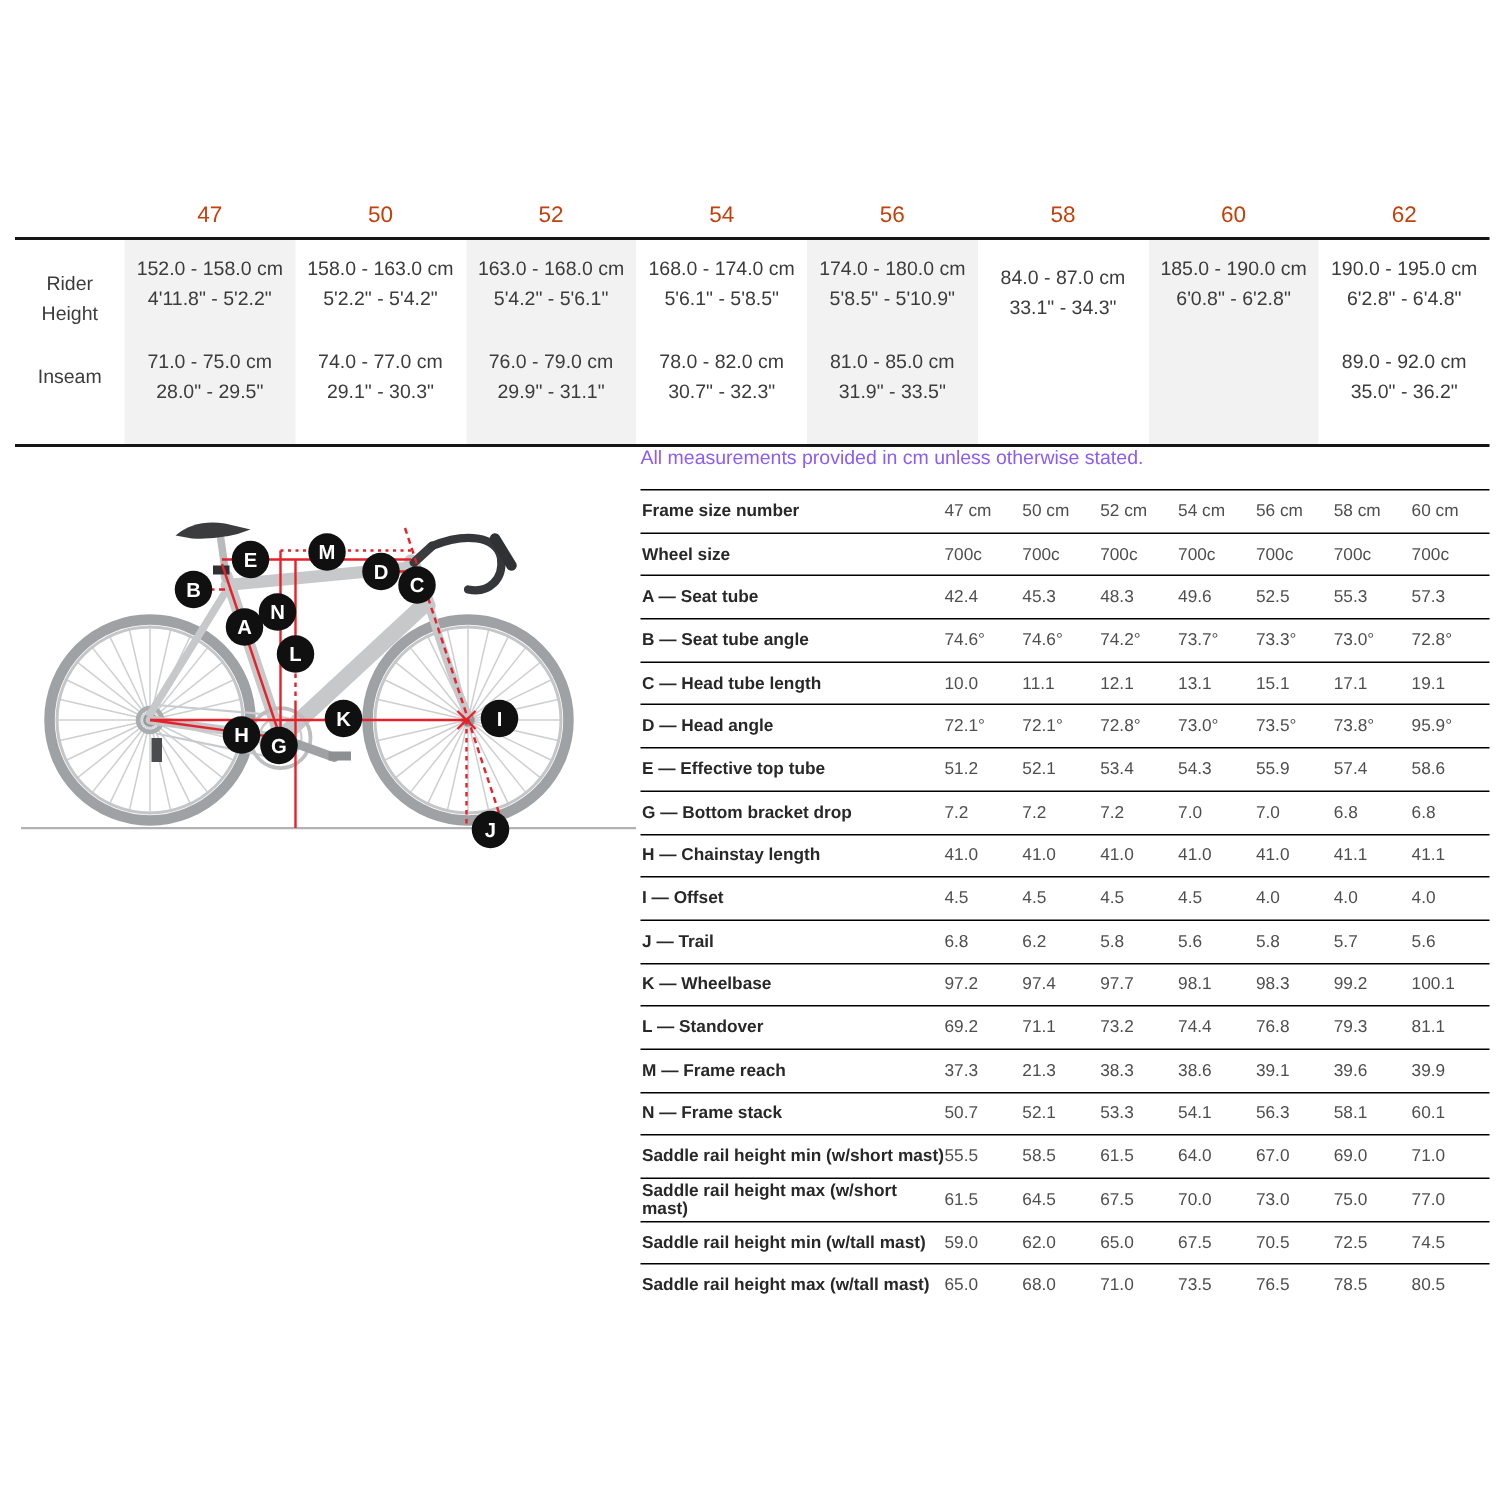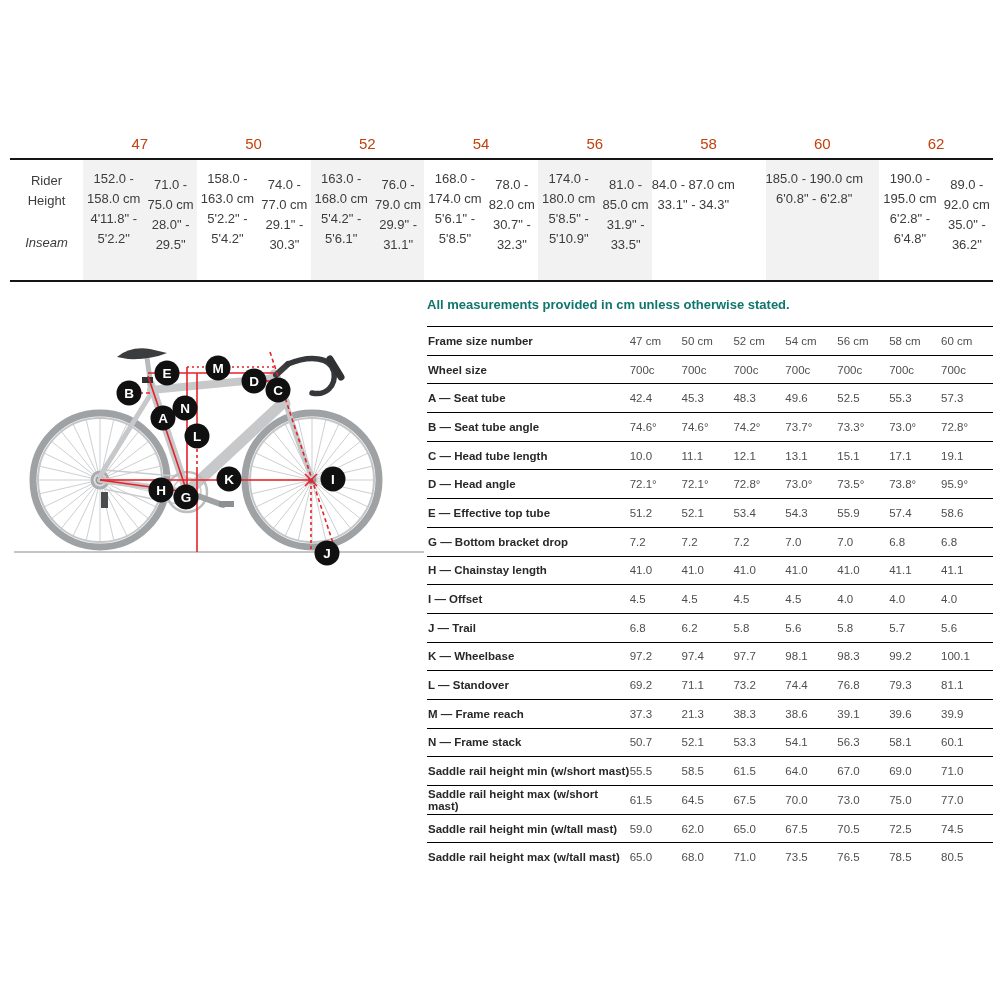--- a/index.html
+++ b/index.html
@@ -4,30 +4,30 @@
 <style>
   html,body{margin:0;padding:0;background:#fff;}
   body{width:1000px;height:1000px;position:relative;font-family:"Liberation Sans",sans-serif;overflow:hidden;}
 
   
   .size-table{position:absolute;left:10px;top:128px;width:983px;}
   .sz-grid{display:grid;grid-template-columns:73px repeat(8,1fr);}
   .sz-head{height:30px;display:flex;align-items:center;justify-content:center;
            font-size:15px;color:#c2410c;}
   .sz-thick{border-top:2px solid #151515;}
-  .sz-col{display:flex;flex-direction:row;}
+  .sz-col{display:flex;flex-direction:column;}
   .sz-col.shaded{background:#f2f2f2;}
   .sz-cell{text-align:center;font-size:13px;line-height:20px;color:#3c3c3c;}
   .sz-rider{padding:9px 0 7px 0;}
   .sz-inseam{padding:15px 0 25px 0;}
   .sz-rowlabel{display:flex;flex-direction:column;justify-content:center;
                text-align:center;font-size:13px;line-height:20px;color:#3c3c3c;}
 
   
-  .geo-note{position:absolute;left:427px;top:297px;font-size:13px;font-weight:700;color:#0f766e;}
+  .geo-note{position:absolute;left:427px;top:297px;font-size:13px;font-weight:400;color:#8b5cf6;}
 
   
   .geo-table{position:absolute;left:427px;top:326px;width:566px;}
   .geo-row{display:flex;align-items:center;height:28.7px;border-top:1px solid #000000;box-sizing:border-box;}
   .geo-label{width:202px;font-size:11.5px;font-weight:700;color:#282828;padding-left:1px;}
   .geo-val{width:52px;font-size:11.5px;color:#4e4e4e;}
 
   
   .bike-wrap{position:absolute;left:0;top:325px;width:430px;height:245px;}
 </style>
@@ -46,21 +46,21 @@
       <div class="sz-head">60</div>
       <div class="sz-head">62</div>
     </div>
   <div class="sz-thick"></div>
   <div class="sz-grid" id="sz-body">
     <div class="sz-rowlabel">
       <div class="sz-cell sz-rider">
         <div>Rider</div>
         <div>Height</div>
       </div>
-      <div class="sz-cell sz-inseam" style="display:flex;align-items:flex-end;justify-content:center;font-style:italic;">
+      <div class="sz-cell sz-inseam" style="display:flex;align-items:flex-end;justify-content:center;">
         <div>Inseam</div>
       </div>
     </div>
   <div class="sz-col shaded">
         <div class="sz-cell sz-rider">
           <div>152.0 - 158.0 cm</div>
           <div>4'11.8" - 5'2.2"</div>
         </div>
         <div class="sz-cell sz-inseam">
           <div>71.0 - 75.0 cm</div>

